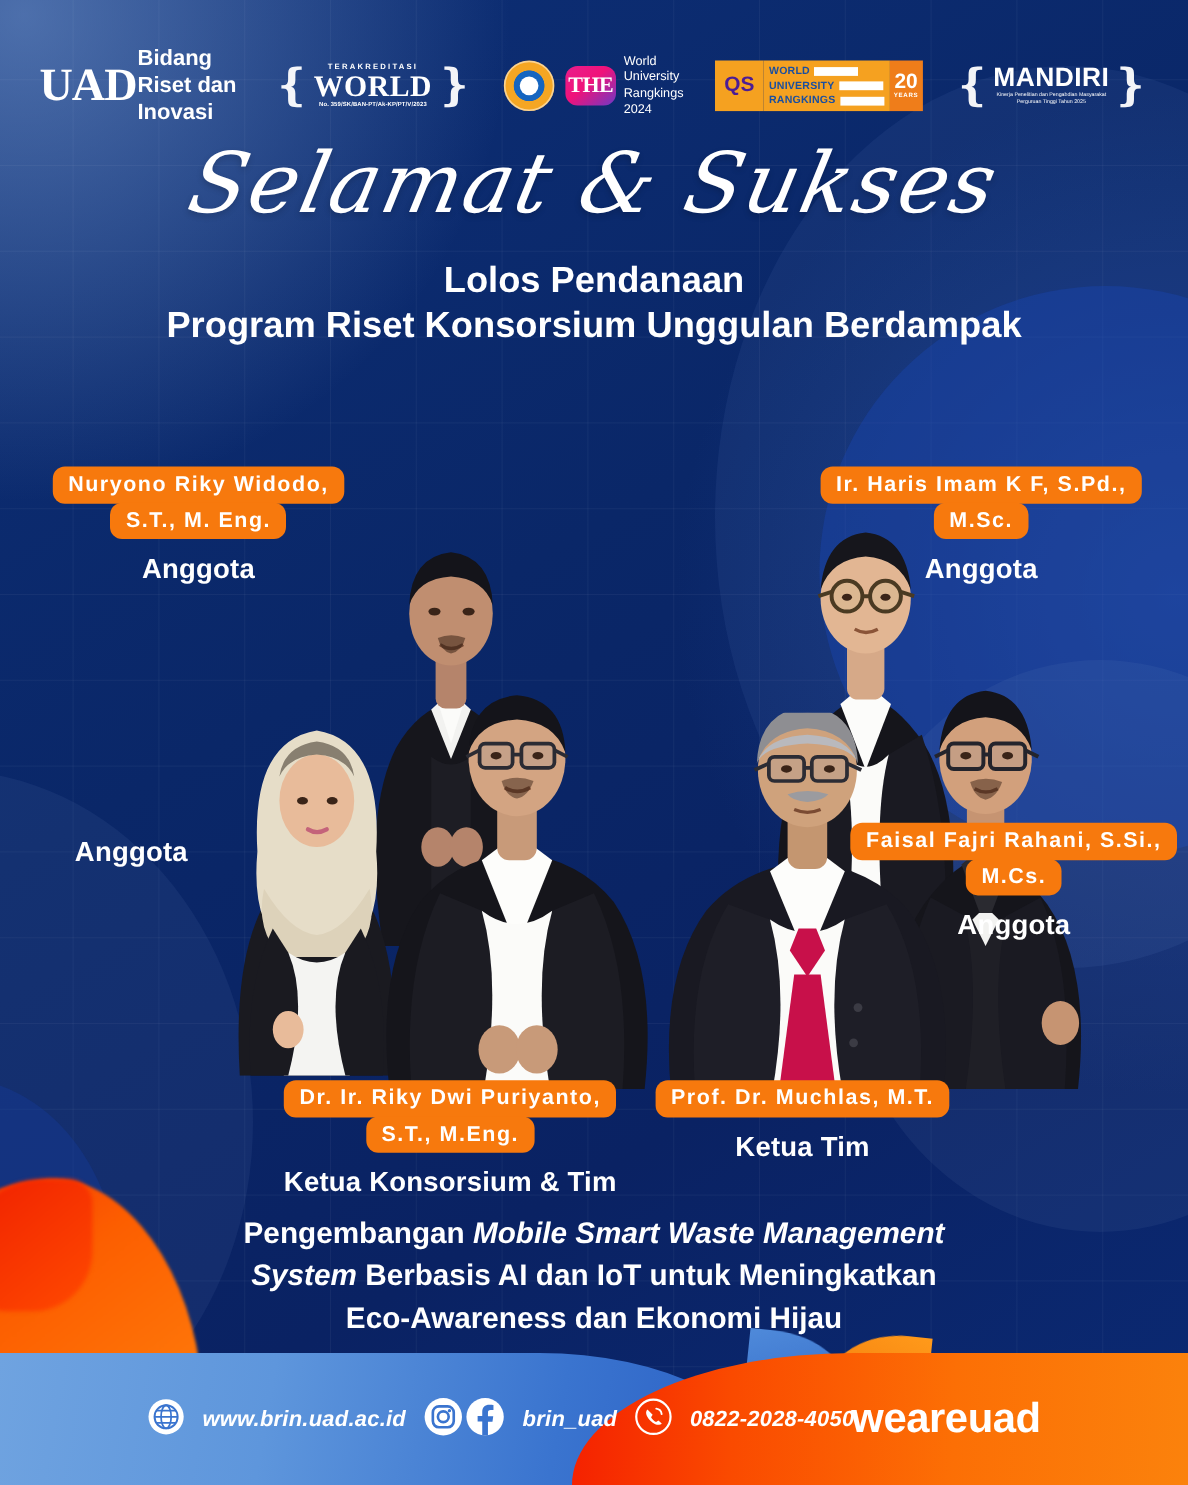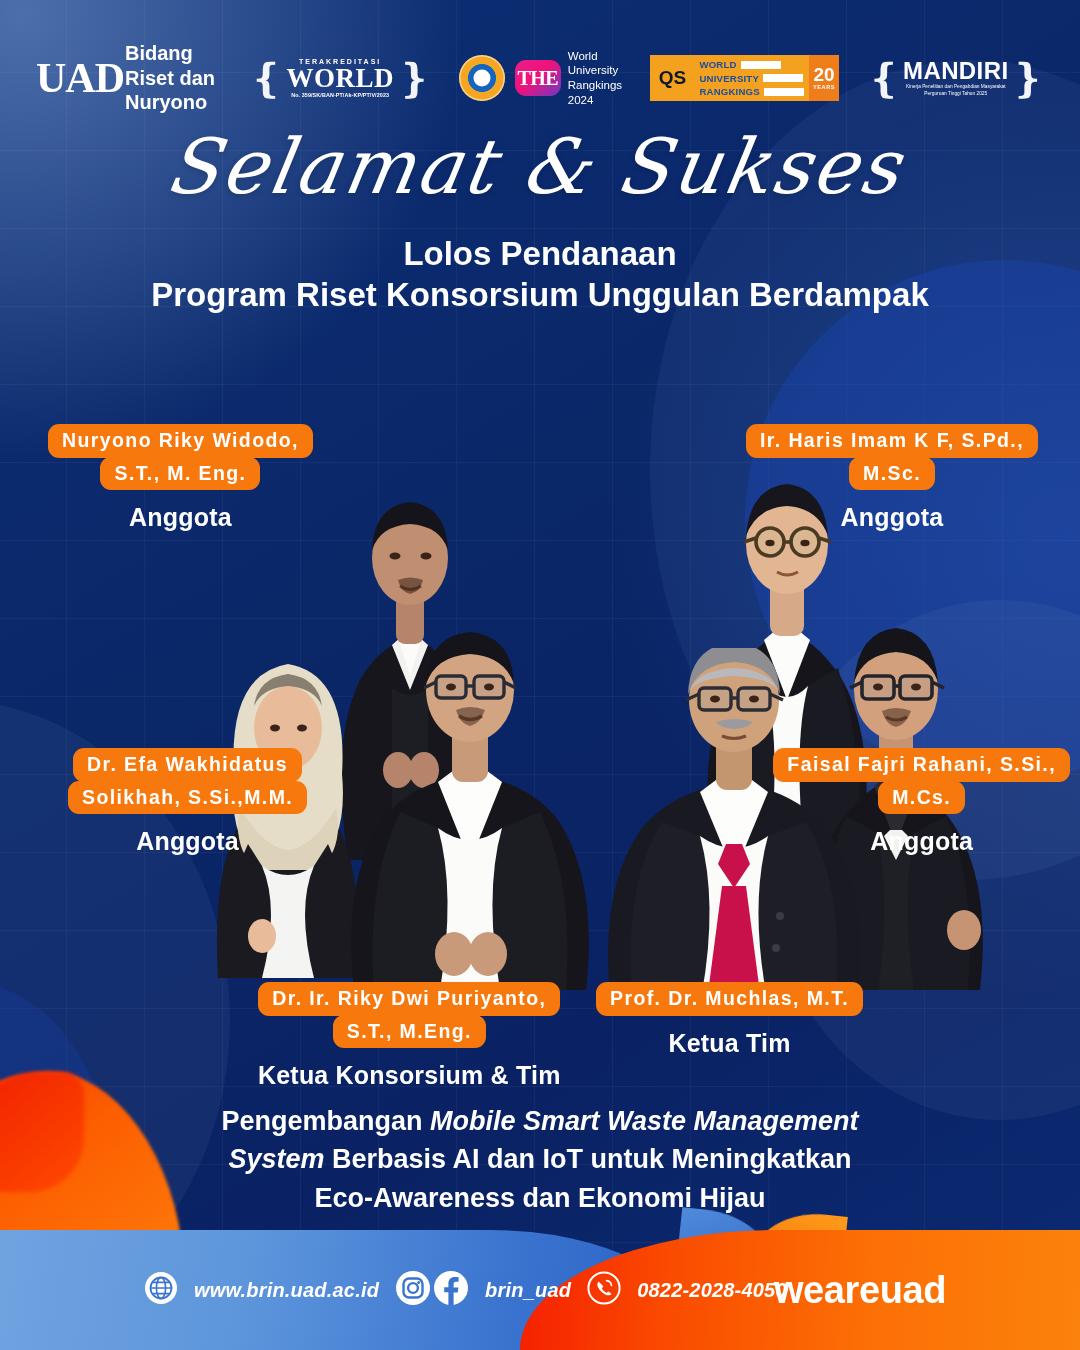--- a/index.html
+++ b/index.html
@@ -115,21 +115,21 @@
     font-family:"Liberation Serif", serif;
   }
   .the-txt{ color:#fff; font-size:11.5px; line-height:1.28; }
 
   
   .qs-lock{ display:flex; align-items:stretch; gap:0; height:46px; }
   .qs-mark{
     width:44px; background:#f5a120; display:flex;
     align-items:center; justify-content:center; flex:none;
   }
-  .qs-mark span{ color:#0f172a; font-weight:bold; font-size:19px; }
+  .qs-mark span{ color:#4c1d95; font-weight:bold; font-size:19px; }
   .qs-body{
     background:#f5a120; padding:3px 5px; display:flex; align-items:center; gap:4px;
   }
   .qs-lines{ display:flex; flex-direction:column; gap:2.5px; }
   .qs-line{ display:flex; align-items:center; gap:4px; }
   .qs-line b{ color:#1a4fa0; font-size:9.6px; font-weight:bold; letter-spacing:.2px; }
   .qs-bar{ width:40px; height:8px; background:#fff; }
   .qs-20{
     background:#ef7d1a; color:#fff; padding:3px 4px; text-align:center;
     display:flex; flex-direction:column; justify-content:center; flex:none;
@@ -213,21 +213,21 @@
     border-radius:0 92% 18% 60% / 0 82% 38% 70%;
     transform:rotate(6deg); filter:blur(.6px);
   }
   .fsw-orange{
     left:752px; width:92px; height:78px;
     background:linear-gradient(160deg,#ff9a1a,#f2760b);
     border-radius:0 92% 18% 60% / 0 82% 38% 70%;
     transform:rotate(6deg) scaleX(-1); filter:blur(.6px);
   }
   .contact{
-    position:absolute; left:12px; bottom:0; width:700px; height:120px;
+    position:absolute; left:2px; bottom:0; width:700px; height:120px;
     display:flex; align-items:center; gap:16px; padding-left:132px;
   }
   .cicon{ flex:none; }
   .ctext{
     color:#fff; font-weight:bold; font-style:italic; font-size:20px;
     letter-spacing:.2px; white-space:nowrap;
   }
   .social{ display:flex; align-items:center; gap:2px; }
   .brandmark{
     position:absolute; right:0; bottom:0; width:560px; height:120px;
@@ -251,21 +251,21 @@
   <div class="blob blob-l2"></div>
   <div class="swoosh-left"></div>
   <div class="swoosh-left-tip"></div>
 
   <div class="logo-row">
 
     <div class="uad-lock">
       <div class="uad-word">UAD</div>
       <div class="uad-sub">
         <div>Bidang</div>
-        <div>Riset dan Nuryono</div>
+        <div>Riset dan Inovasi</div>
       </div>
     </div>
 
     <div class="sep"></div>
 
     <div class="unggul">
       <div class="laurel">❴</div>
       <div class="unggul-mid">
         <div class="unggul-top">TERAKREDITASI</div>
         <div class="unggul-main">WORLD</div>
@@ -509,24 +509,20 @@
 
   <div class="badge-group" style="right:42px; top:424px;">
     <div class="badge-lines">
       <div class="badge-line">Ir. Haris Imam K F, S.Pd.,</div>
       <div class="badge-line">M.Sc.</div>
     </div>
     <div class="role">Anggota</div>
   </div>
 
   <div class="badge-group" style="left:68px; top:748px;">
-    <div class="badge-lines">
-      <div class="badge-line">Dr. Efa Wakhidatus</div>
-      <div class="badge-line">Solikhah, S.Si.,M.M.</div>
-    </div>
     <div class="role">Anggota</div>
   </div>
 
   <div class="badge-group" style="right:10px; top:748px;">
     <div class="badge-lines">
       <div class="badge-line">Faisal Fajri Rahani, S.Si.,</div>
       <div class="badge-line">M.Cs.</div>
     </div>
     <div class="role">Anggota</div>
   </div>

